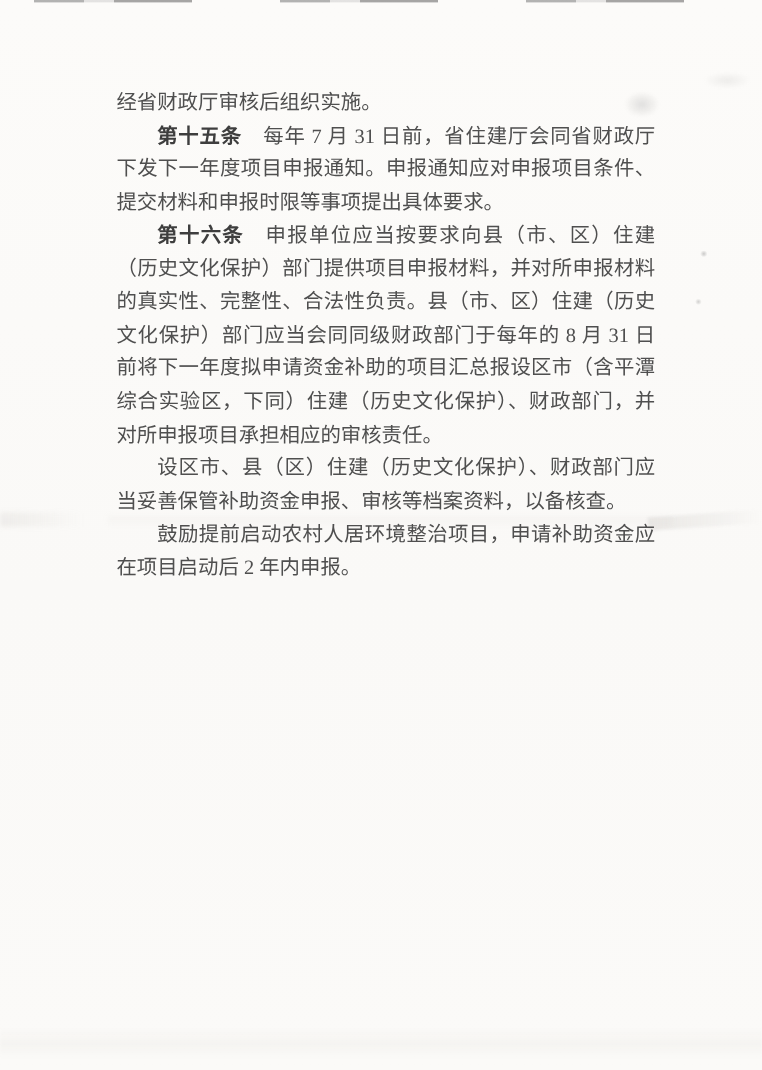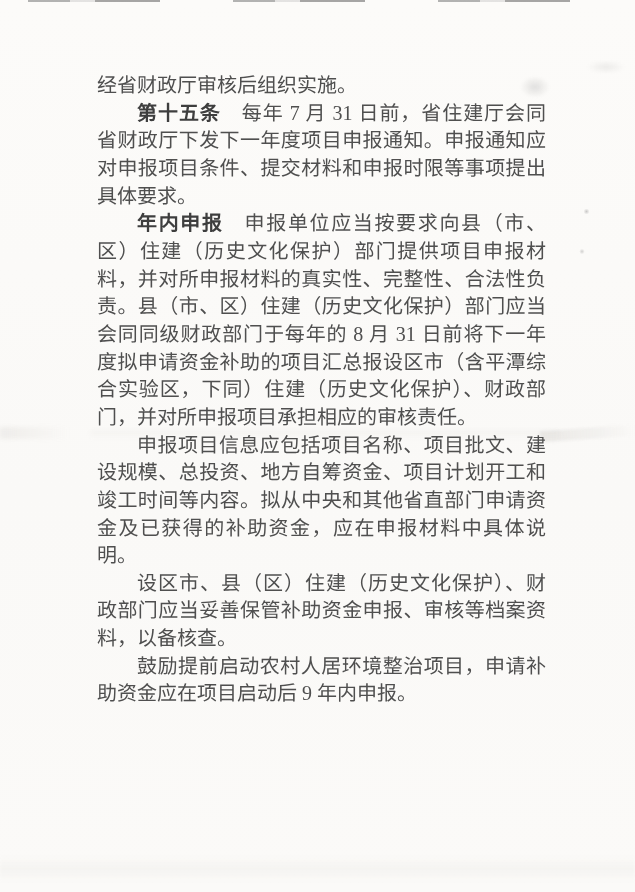--- a/index.html
+++ b/index.html
@@ -26,21 +26,21 @@
       rgba(255,255,255,0) 0 28px,
       rgba(90,90,90,.45) 28px 70px,
       rgba(120,120,120,.18) 70px 95px,
       rgba(80,80,80,.5) 95px 160px,
       rgba(255,255,255,0) 160px 205px);
     filter:blur(.4px);
   }
   .text-column{
     position:absolute;left:97px;top:72px;width:449px;
     color:var(--ink);
-    font-size:20px;
+    font-size:17px;
     line-height:27.65px;
     text-align:justify;
     text-justify:inter-ideograph;
   }
   .para{margin:0;text-align:justify;}
   .para.indent{text-indent:2em;}
   .lead{
     font-weight:bold;
     color:var(--ink-bold);
     font-family:"Liberation Sans","DejaVu Sans",sans-serif;
@@ -83,24 +83,23 @@
   <div class="artifact a-streak"></div>
   <div class="artifact a-band-left"></div>
   <div class="artifact a-band-top"></div>
   <div class="artifact a-band-bottom"></div>
 
   <div class="text-column" id="paragraphs">
   <p class="para"><span class="body-text">经省财政厅审核后组织实施。</span></p>
 
   <p class="para indent"><b class="lead">第十五条</b><span class="body-text">每年 7 月 31 日前，省住建厅会同省财政厅下发下一年度项目申报通知。申报通知应对申报项目条件、提交材料和申报时限等事项提出具体要求。</span></p>
 
-  <p class="para indent"><b class="lead">年内申报</b><span class="body-text">申报单位应当按要求向县（市、区）住建（历史文化保护）部门提供项目申报材料，并对所申报材料的真实性、完整性、合法性负责。县（市、区）住建（历史文化保护）部门应当会同同级财政部门于每年的 8 月 31 日前将下一年度拟申请资金补助的项目汇总报设区市（含平潭综合实验区，下同）住建（历史文化保护）、财政部门，并对所申报项目承担相应的审核责任。</span></p>
+  <p class="para indent"><b class="lead">第十六条</b><span class="body-text">申报单位应当按要求向县（市、区）住建（历史文化保护）部门提供项目申报材料，并对所申报材料的真实性、完整性、合法性负责。县（市、区）住建（历史文化保护）部门应当会同同级财政部门于每年的 8 月 31 日前将下一年度拟申请资金补助的项目汇总报设区市（含平潭综合实验区，下同）住建（历史文化保护）、财政部门，并对所申报项目承担相应的审核责任。</span></p>
 
-  <p class="para indent"><span class="body-text">申报项目信息应包括项目名称、项目批文、建设规模、总投资、地方自筹资金、项目计划开工和竣工时间等内容。拟从中央和其他省直部门申请资金及已获得的补助资金，应在申报材料中具体说明。</span></p>
 
 
   <p class="para indent"><span class="body-text">设区市、县（区）住建（历史文化保护）、财政部门应当妥善保管补助资金申报、审核等档案资料，以备核查。</span></p>
 
-  <p class="para indent"><span class="body-text">鼓励提前启动农村人居环境整治项目，申请补助资金应在项目启动后 9 年内申报。</span></p>
+  <p class="para indent"><span class="body-text">鼓励提前启动农村人居环境整治项目，申请补助资金应在项目启动后 2 年内申报。</span></p>
 
 
 </div>
 </div>
 
 </body></html>

